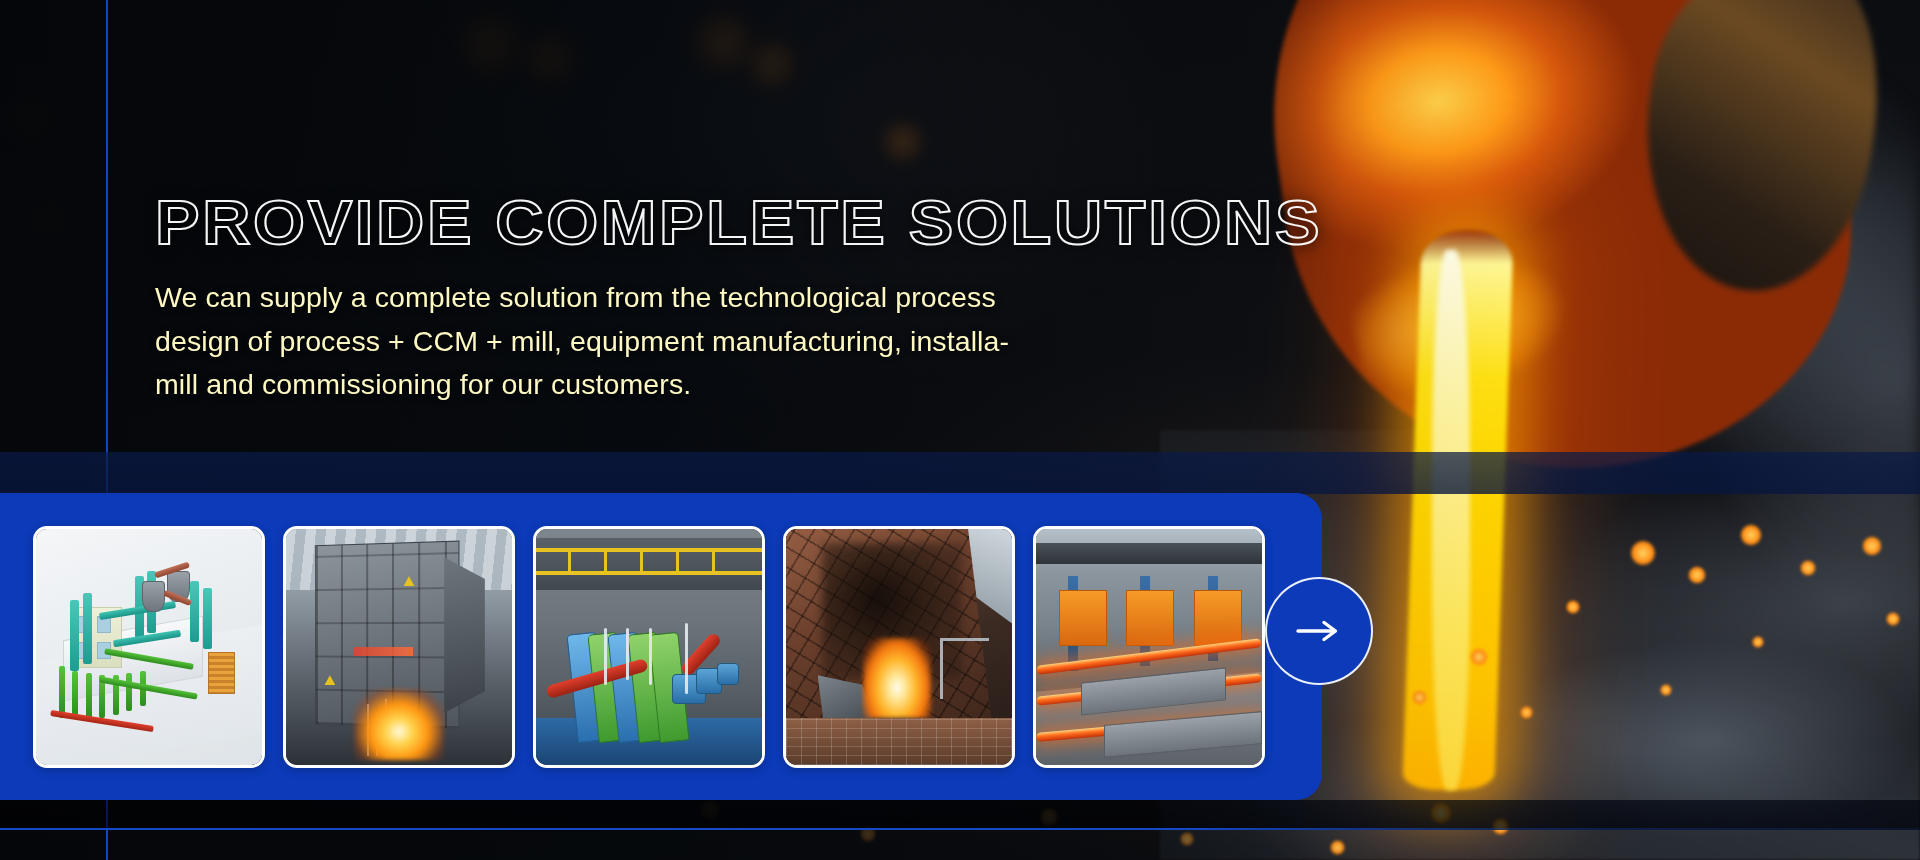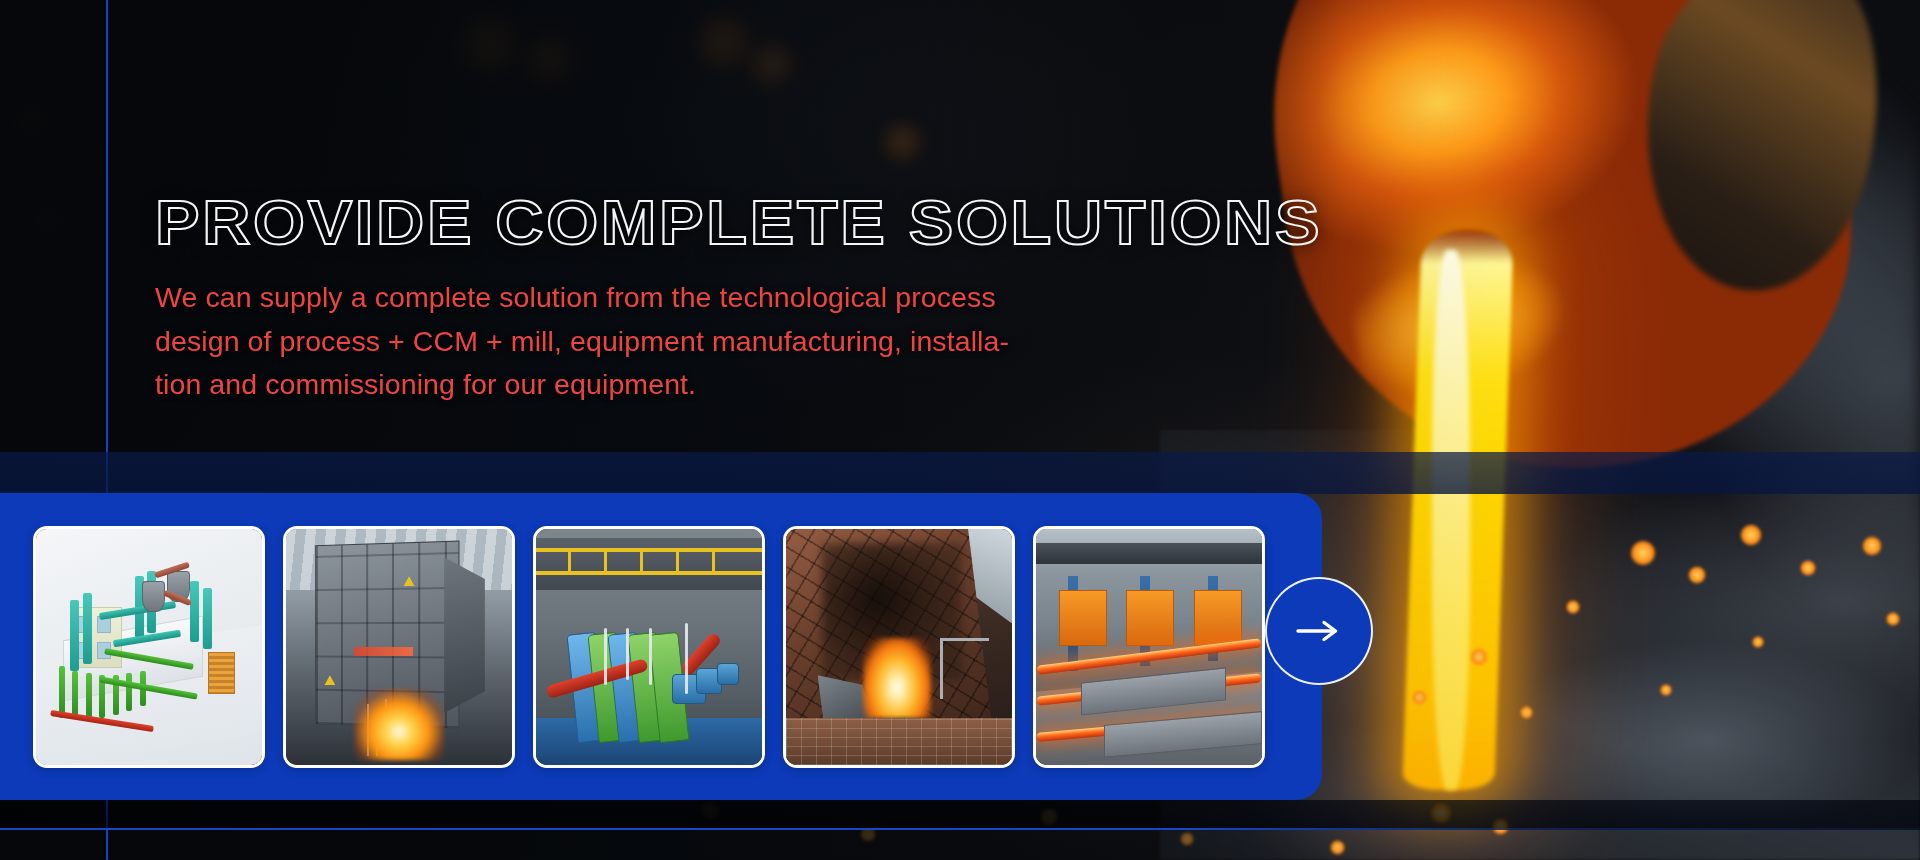--- a/index.html
+++ b/index.html
@@ -132,21 +132,21 @@
     text-shadow:0 2px 14px rgba(0,0,0,.6);
     white-space:nowrap;
     transform:scaleX(1.06);
     transform-origin:left center;
   }
   .lede {
     margin-top:22px;
     font-family:"Liberation Sans Narrow","Liberation Sans", sans-serif;
     font-size:28.5px;
     line-height:1.52;
-    color:#ef4444;
+    color:#fef9c3;
     width:965px;
     text-shadow:0 1px 6px rgba(0,0,0,.75);
     letter-spacing:.1px;
   }
 
   
   .panel {
     position:absolute; left:0; top:493px; width:1322px; height:307px;
     background:#0c3ab8;
     border-radius:0 26px 26px 0;
@@ -428,21 +428,21 @@
   <div class="vline" style="left:106px;"></div>
   <div class="navy-band" style="top:452px;height:42px;"></div>
   <div class="navy-band bottom" style="top:800px;height:30px;"></div>
   <div class="hline" style="top:828px;"></div>
 
   <div class="copy">
     <div class="headline">PROVIDE COMPLETE SOLUTIONS</div>
     <div class="lede">
       <div>We can supply a complete solution from the technological process</div>
       <div>design of process + CCM + mill, equipment manufacturing, installa-</div>
-      <div>tion and commissioning for our equipment.</div>
+      <div>mill and commissioning for our customers.</div>
     </div>
   </div>
 
   <div class="panel">
     <div class="thumbs">
 
       <div class="thumb">
         <div class="art t1">
           <div class="floor"></div>
           <div class="slab"></div>

